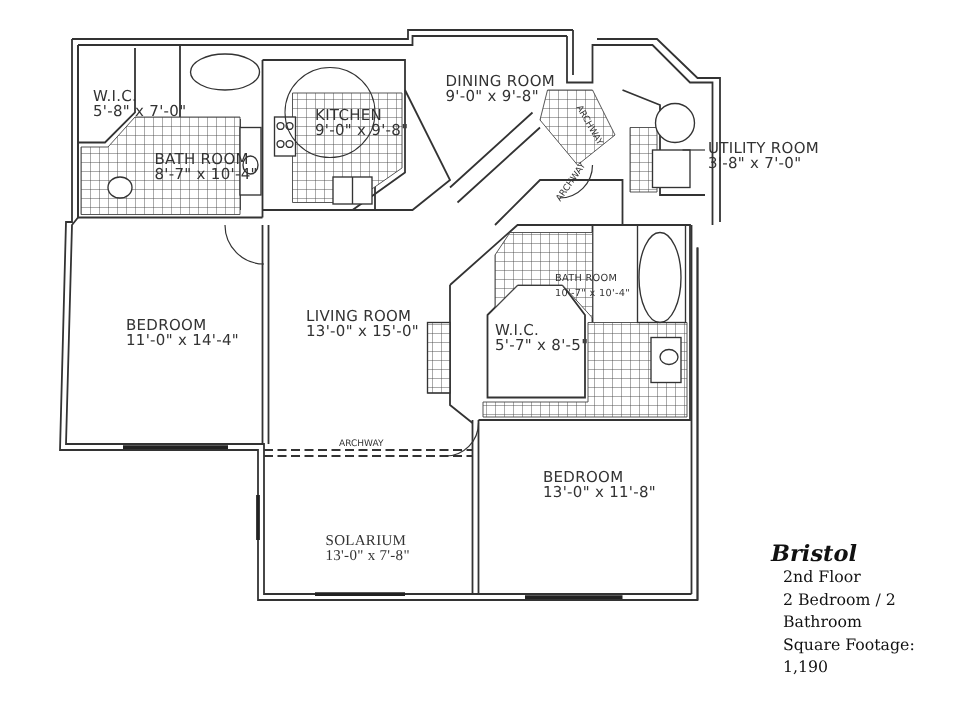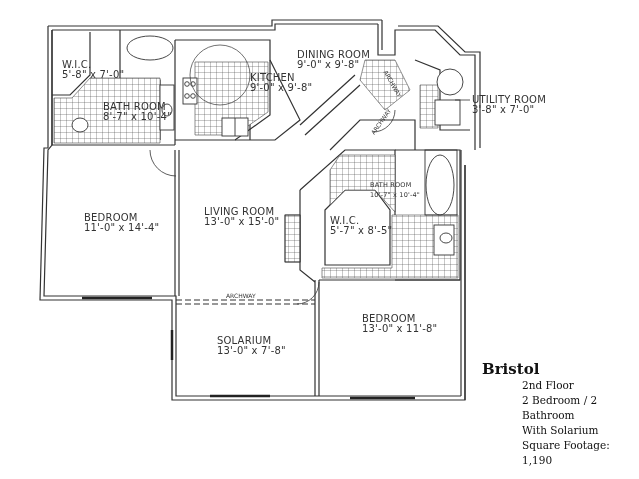--- a/index.html
+++ b/index.html
@@ -1,21 +1,21 @@
 <!DOCTYPE html>
 <html><head>
   <meta charset="utf-8">
   <style>
     html, body { margin: 0; padding: 0; background: #ffffff; }
     body { width: 639px; height: 479px; position: relative; overflow: hidden; font-family: "DejaVu Sans", sans-serif; }
     #plan { position: absolute; left: 0; top: 0; width: 639px; height: 479px; }
     .room-label { position: absolute; font-family: "DejaVu Sans", sans-serif; font-size: 10px; color: #333; line-height: 10px; letter-spacing: 0.2px; white-space: nowrap; }
     .room-label .dim { display: block; }
     .info { position: absolute; left: 482px; top: 360px; font-family: "DejaVu Serif", serif; color: #111; }
-    .info .title { font-size: 15px; font-weight: bold; line-height: 18px; }
+    .info .title { font-style: italic; font-size: 15px; font-weight: bold; line-height: 18px; margin-left: 32px; }
     .info .line { font-size: 10.5px; line-height: 15px; margin-left: 40px; }
     .arch { position: absolute; font-size: 6px; color: #333; font-family: "DejaVu Sans", sans-serif; }
   </style>
 </head>
 <body>
 
 <svg id="plan" viewBox="0 0 639 479" xmlns="http://www.w3.org/2000/svg">
   <defs>
     <pattern id="tile" width="6" height="6" patternUnits="userSpaceOnUse">
       <rect width="6" height="6" fill="#fff"></rect>
@@ -108,21 +108,21 @@
 </svg>
 
 <div class="room-label" style="left:62px;top:60px;">
   <span>W.I.C.</span>
   <span class="dim">5'-8" x 7'-0"</span>
 </div>
 <div class="room-label" style="left:103px;top:102px;">
   <span>BATH ROOM</span>
   <span class="dim">8'-7" x 10'-4"</span>
 </div>
-<div class="room-label" style="left:210px;top:73px;margin-left:40px;">
+<div class="room-label" style="left:210px;top:73px;">
   <span>KITCHEN</span>
   <span class="dim">9'-0" x 9'-8"</span>
 </div>
 <div class="room-label" style="left:297px;top:50px;">
   <span>DINING ROOM</span>
   <span class="dim">9'-0" x 9'-8"</span>
 </div>
 <div class="room-label" style="left:472px;top:95px;">
   <span>UTILITY ROOM</span>
   <span class="dim">3'-8" x 7'-0"</span>
@@ -140,28 +140,27 @@
   <span class="dim">11'-0" x 14'-4"</span>
 </div>
 <div class="room-label" style="left:204px;top:207px;">
   <span>LIVING ROOM</span>
   <span class="dim">13'-0" x 15'-0"</span>
 </div>
 <div class="room-label" style="left:362px;top:314px;">
   <span>BEDROOM</span>
   <span class="dim">13'-0" x 11'-8"</span>
 </div>
-<div class="room-label" style="left:217px;top:336px;">
+<div class="room-label" style="left:217px;top:356px;font-family:Liberation Serif, serif;">
   <span>SOLARIUM</span>
   <span class="dim">13'-0" x 7'-8"</span>
 </div>
 
 <div class="arch" style="left:226px;top:292px;">ARCHWAY</div>
 <div class="arch" style="left:378px;top:80px;transform:rotate(60deg);">ARCHWAY</div>
 <div class="arch" style="left:366px;top:118px;transform:rotate(-55deg);">ARCHWAY</div>
 
 <div class="info">
   <div class="title">Bristol</div>
   <div class="line">2nd Floor</div>
   <div class="line">2 Bedroom / 2 Bathroom</div>
-  <div class="line">With Solarium</div>
   <div class="line">Square Footage:  1,190</div>
 </div>
 
 </body></html>

